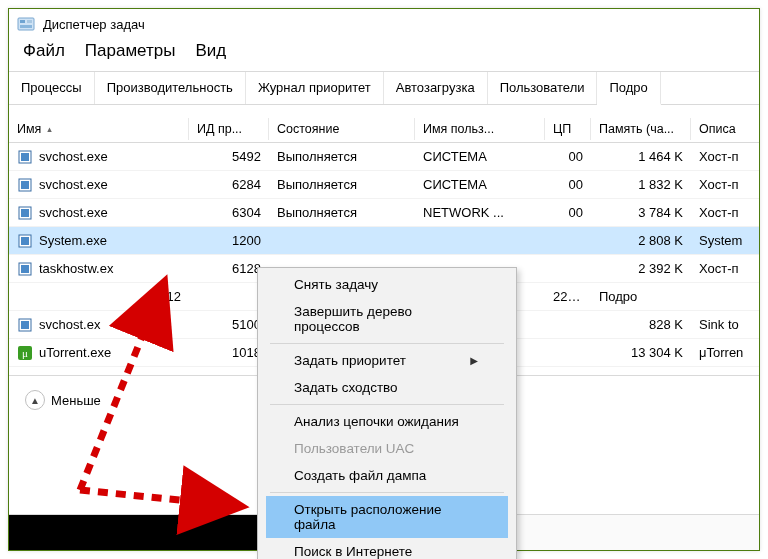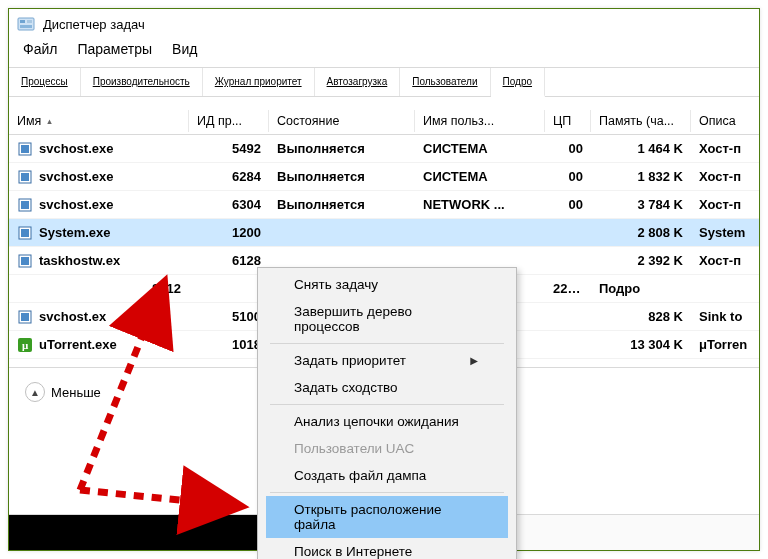--- a/index.html
+++ b/index.html
@@ -23,45 +23,44 @@
   .titlebar {
     display: flex; align-items: center; gap: 8px;
     padding: 6px 10px 4px 8px;
   }
   .titlebar .app-icon {
     width: 18px; height: 18px; position: relative;
   }
   .app-icon svg { width: 18px; height: 18px; }
   .title-text { font-size: 13px; }
   .menubar { display: flex; gap: 0; padding: 0 4px 6px 4px; }
-  .menubar .mi { padding: 4px 10px; font-size: 14px; cursor: default; }
+  .menubar .mi { padding: 4px 10px; font-size: 17px; cursor: default; }
   .tabbar { display: flex; border-top: 1px solid #d9d9d9; border-bottom: 1px solid #d9d9d9; }
   .tab {
-    padding: 8px 12px 8px 12px; font-size: 10px; cursor: default;
+    padding: 8px 12px 8px 12px; font-size: 13px; cursor: default;
     border-right: 1px solid #e6e6e6;
-    text-decoration: underline;
   }
   .tab.active { background: #fff; border-bottom: 2px solid #fff; margin-bottom: -1px; }
   .table-wrap { position: relative; padding: 0; }
   .grid { width: 100%; }
   .hdr, .row {
     display: grid;
     grid-template-columns: 180px 80px 146px 130px 46px 100px 68px;
     align-items: center;
     height: 28px;
   }
   .hdr {
     border-bottom: 1px solid #d9d9d9;
     margin-top: 10px;
   }
   .hdr .cell { font-size: 12.5px; color: #000; padding: 4px 8px; border-right: 1px solid #e8e8e8; white-space: nowrap; overflow: hidden; text-overflow: ellipsis; position: relative; }
   .hdr .cell:last-child { border-right: none; }
   .hdr .sortind { margin-left: 6px; font-size: 9px; color: #666; position: relative; top: -1px; }
   .row { border-bottom: 1px solid #f2f2f2; }
-  .row .cell { padding: 4px 8px; white-space: nowrap; overflow: hidden; text-overflow: ellipsis; font-size: 13px; font-weight: bold; }
+  .row .cell { padding: 4px 8px; white-space: nowrap; overflow: hidden; text-overflow: ellipsis; font-size: 13px; }
   .row .cell.num { text-align: right; }
   .row.selected { background: #cde8ff; }
   .proc-name { display: flex; gap: 6px; align-items: center; }
   .proc-icon { width: 16px; height: 16px; display: inline-flex; align-items: center; justify-content: center; }
   .proc-icon svg { width: 16px; height: 16px; }
   .below-grid { border-top: 1px solid #d9d9d9; margin-top: 8px; padding: 10px 8px; display: flex; align-items: center; gap: 6px; }
   .less-btn { display: flex; align-items: center; gap: 6px; cursor: default; padding: 4px 8px; border-radius: 2px; }
   .chev {
     width: 20px; height: 20px; border: 1px solid #bfbfbf; border-radius: 50%;
     display: flex; align-items: center; justify-content: center; font-size: 10px; color: #444;

